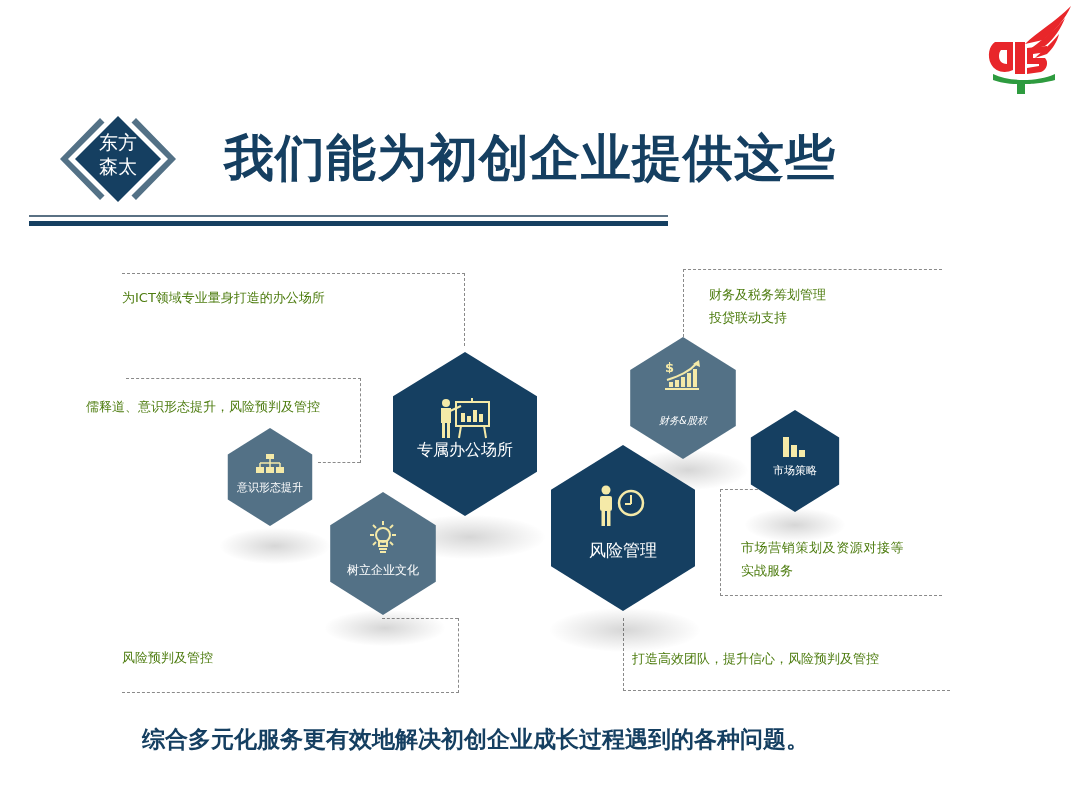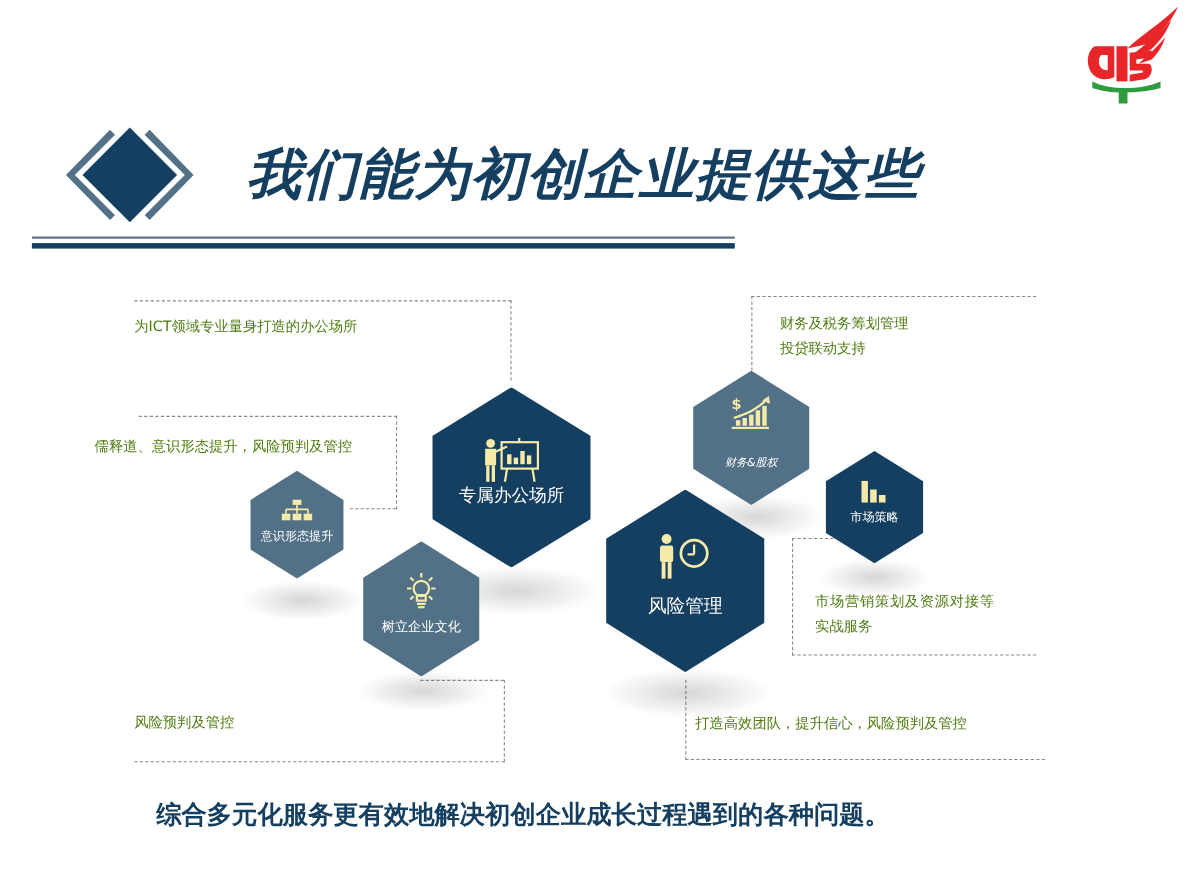--- a/index.html
+++ b/index.html
@@ -27,23 +27,27 @@
   </svg>
 </div>
 
 <div class="abs" style="left:38px;top:102px;width:160px;height:114px;">
   <svg width="160" height="114" viewBox="0 0 160 114" class="abs" style="left:0;top:0;">
     <polygon points="22,57 62,16 72,26 42,57 72,88 62,98" fill="#537186"></polygon>
     <polygon points="138,57 98,16 88,26 118,57 88,88 98,98" fill="#537186"></polygon>
     <polygon points="80,7 130,57 80,107 30,57" fill="#fff"></polygon>
     <polygon points="80,14 123,57 80,100 37,57" fill="#153f61"></polygon>
   </svg>
+  <div class="abs" style="left:0;top:28px;width:160px;text-align:center;color:#fff;font-size:19px;line-height:24px;">
+    <div>东方</div>
+    <div>森太</div>
+  </div>
 </div>
 
-<div class="abs" style="left:224px;top:128px;font-family:'DejaVu Serif','Liberation Serif',serif;font-weight:bold;font-size:50px;line-height:60px;color:#153f61;white-space:nowrap;letter-spacing:1px;font-style:italic;">我们能为初创企业提供这些</div>
+<div class="abs" style="left:224px;top:128px;font-family:'DejaVu Serif','Liberation Serif',serif;font-weight:bold;font-size:50px;line-height:60px;color:#153f61;white-space:nowrap;letter-spacing:1px;">我们能为初创企业提供这些</div>
 
 <div class="abs" style="left:29px;top:215px;width:639px;height:2px;background:#5a7184;"></div>
 <div class="abs" style="left:29px;top:221px;width:639px;height:5px;background:#153f61;"></div>
 
 <div class="dashbox" style="left:122px;top:273px;width:342px;height:72px;border-top-width:1px;border-right-width:1px;"></div>
 <div class="dashbox" style="left:126px;top:378px;width:234px;height:84px;border-top-width:1px;border-right-width:1px;border-bottom-width:0;"></div>
 <div class="dashbox" style="left:318px;top:462px;width:42px;height:0;border-top-width:1px;"></div>
 <div class="dashbox" style="left:122px;top:618px;width:336px;height:74px;border-top-width:0;border-right-width:1px;border-bottom-width:1px;"></div>
 <div class="dashbox" style="left:382px;top:618px;width:76px;height:0;border-top-width:1px;"></div>
 <div class="dashbox" style="left:623px;top:618px;width:326px;height:72px;border-left-width:1px;border-bottom-width:1px;"></div>
@@ -154,13 +158,13 @@
 <div class="hexwrap" style="left:749px;top:410px;width:92px;height:102px;">
   <div class="hexv" style="left:0;top:0;width:92px;height:102px;background:#153f61;clip-path:polygon(50% 0%,98% 27%,98% 73%,50% 100%,2% 73%,2% 27%);"></div>
   <svg width="24" height="20" viewBox="0 0 24 20" style="position:relative;margin-top:-8px;">
     <rect x="0" y="0" width="6" height="20" fill="#f5eaa8"></rect>
       <rect x="8" y="8" width="6" height="12" fill="#f5eaa8"></rect>
       <rect x="16" y="13" width="6" height="7" fill="#f5eaa8"></rect>
   </svg>
   <div class="label" style="position:relative;font-size:11px;margin-top:6px;">市场策略</div>
 </div>
 
-<div class="abs" style="left:142px;top:724px;font-family:Liberation Serif, serif;font-weight:bold;font-size:23px;line-height:34px;color:#153f61;white-space:nowrap;">综合多元化服务更有效地解决初创企业成长过程遇到的各种问题。</div>
+<div class="abs" style="left:142px;top:724px;font-family:Liberation Mono, monospace;font-weight:bold;font-size:23px;line-height:34px;color:#153f61;white-space:nowrap;">综合多元化服务更有效地解决初创企业成长过程遇到的各种问题。</div>
 
 </body></html>

